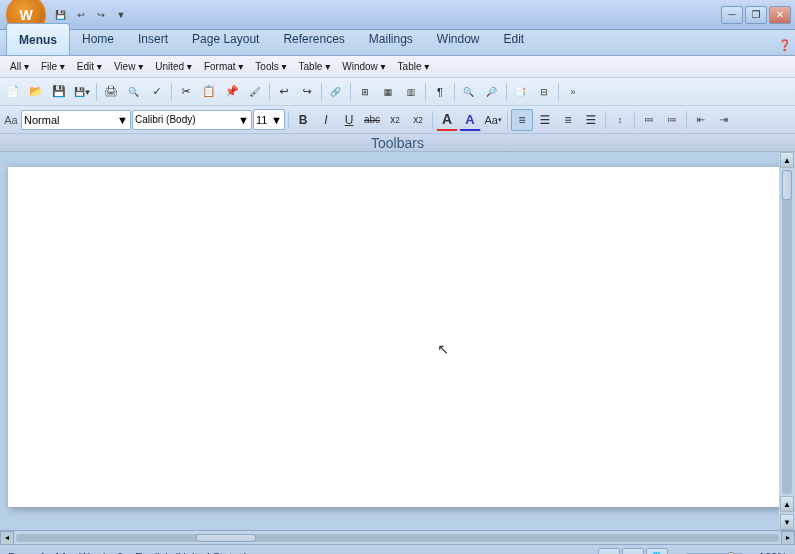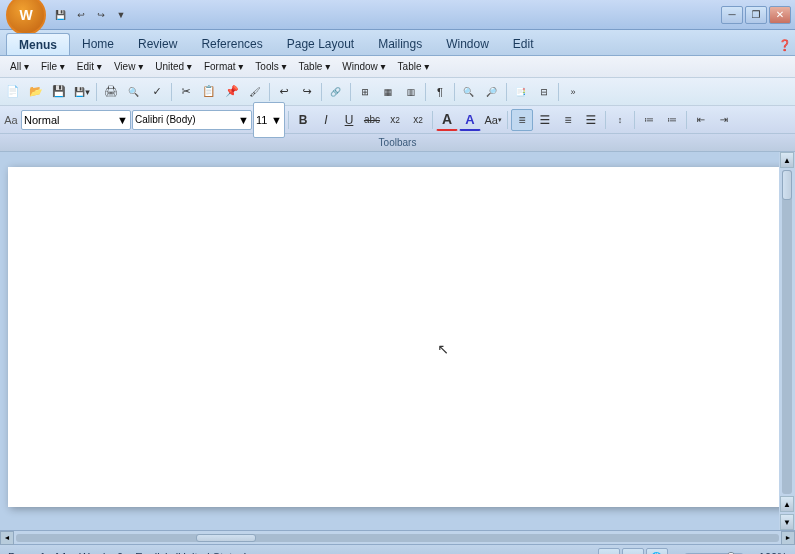--- a/index.html
+++ b/index.html
@@ -38,21 +38,21 @@
     
     .menu-tabs {
       height: 26px;
       background: linear-gradient(to bottom, #cce0f5 0%, #b8d0ea 100%);
       display: flex;
       align-items: flex-end;
       padding-left: 6px;
       border-bottom: 1px solid #8aabcf;
     }
     .menu-tab {
-      padding: 3px 12px; height: 22px; display: flex; align-items: center;
+      padding: 3px 12px; height: 32px; display: flex; align-items: center;
       cursor: pointer; font-size: 12px; color: #1a3a5c; border-radius: 3px 3px 0 0;
       background: transparent;
     }
     .menu-tab.active {
       background: linear-gradient(to bottom, #e8f4ff, #d0e8fc);
       border: 1px solid #8aabcf; border-bottom: none;
       font-weight: bold;
     }
 
     
@@ -97,21 +97,21 @@
       display: flex; align-items: center; justify-content: space-between;
       cursor: pointer; border-radius: 2px;
     }
     .font-dropdown {
       width: 120px; height: 20px; border: 1px solid #90b0d0;
       background: white; font-size: 11px; padding: 0 2px;
       display: flex; align-items: center; justify-content: space-between;
       cursor: pointer; border-radius: 2px;
     }
     .size-dropdown {
-      width: 32px; height: 36px; border: 1px solid #90b0d0;
+      width: 32px; height: 21px; border: 1px solid #90b0d0;
       background: white; font-size: 11px; padding: 0 2px;
       display: flex; align-items: center; justify-content: space-between;
       cursor: pointer; border-radius: 2px;
     }
     .fmt-btn {
       width: 22px; height: 22px; display: flex; align-items: center; justify-content: center;
       cursor: pointer; border: 1px solid transparent; border-radius: 2px;
       font-size: 12px; color: #333;
     }
     .fmt-btn.bold { font-weight: bold; }
@@ -123,21 +123,21 @@
       font-size: 12px; color: #333;
     }
     .align-btn.active { background: #c0d8f0; border-color: #80aad0; }
 
     
     .toolbars-bar {
       height: 18px;
       background: linear-gradient(to bottom, #ccd8ee, #bccce0);
       display: flex; align-items: center; justify-content: center;
       border-bottom: 1px solid #a0b8d0;
-      font-size: 10px; color: #3a5a7a;
+      font-size: 14px; color: #3a5a7a;
     }
 
     
     .doc-area {
       height: calc(554px - 30px - 26px - 22px - 28px - 28px - 18px - 24px);
       background: #b8cfe8;
       display: flex;
       justify-content: center;
       align-items: flex-start;
       padding: 15px 8px;
@@ -197,23 +197,23 @@
   <div class="title-bar-controls">
     <div class="title-btn">─</div>
     <div class="title-btn">❐</div>
     <div class="title-btn close">✕</div>
   </div>
 </div>
 
 <div class="menu-tabs">
   <div class="menu-tab active">Menus</div>
   <div class="menu-tab">Home</div>
-  <div class="menu-tab">Review</div>
+  <div class="menu-tab">Insert</div>
+  <div class="menu-tab">Page Layout</div>
   <div class="menu-tab">References</div>
-  <div class="menu-tab">Page Layout</div>
   <div class="menu-tab">Mailings</div>
   <div class="menu-tab">Window</div>
   <div class="menu-tab">Edit</div>
   <div style="margin-left:auto; width:20px; height:20px; display:flex; align-items:center; justify-content:center; cursor:pointer;">❓</div>
 </div>
 
 <div class="classic-menu">
   <div class="classic-item">All ▾</div>
   <div class="classic-item">File ▾</div>
   <div class="classic-item">Edit ▾</div>

